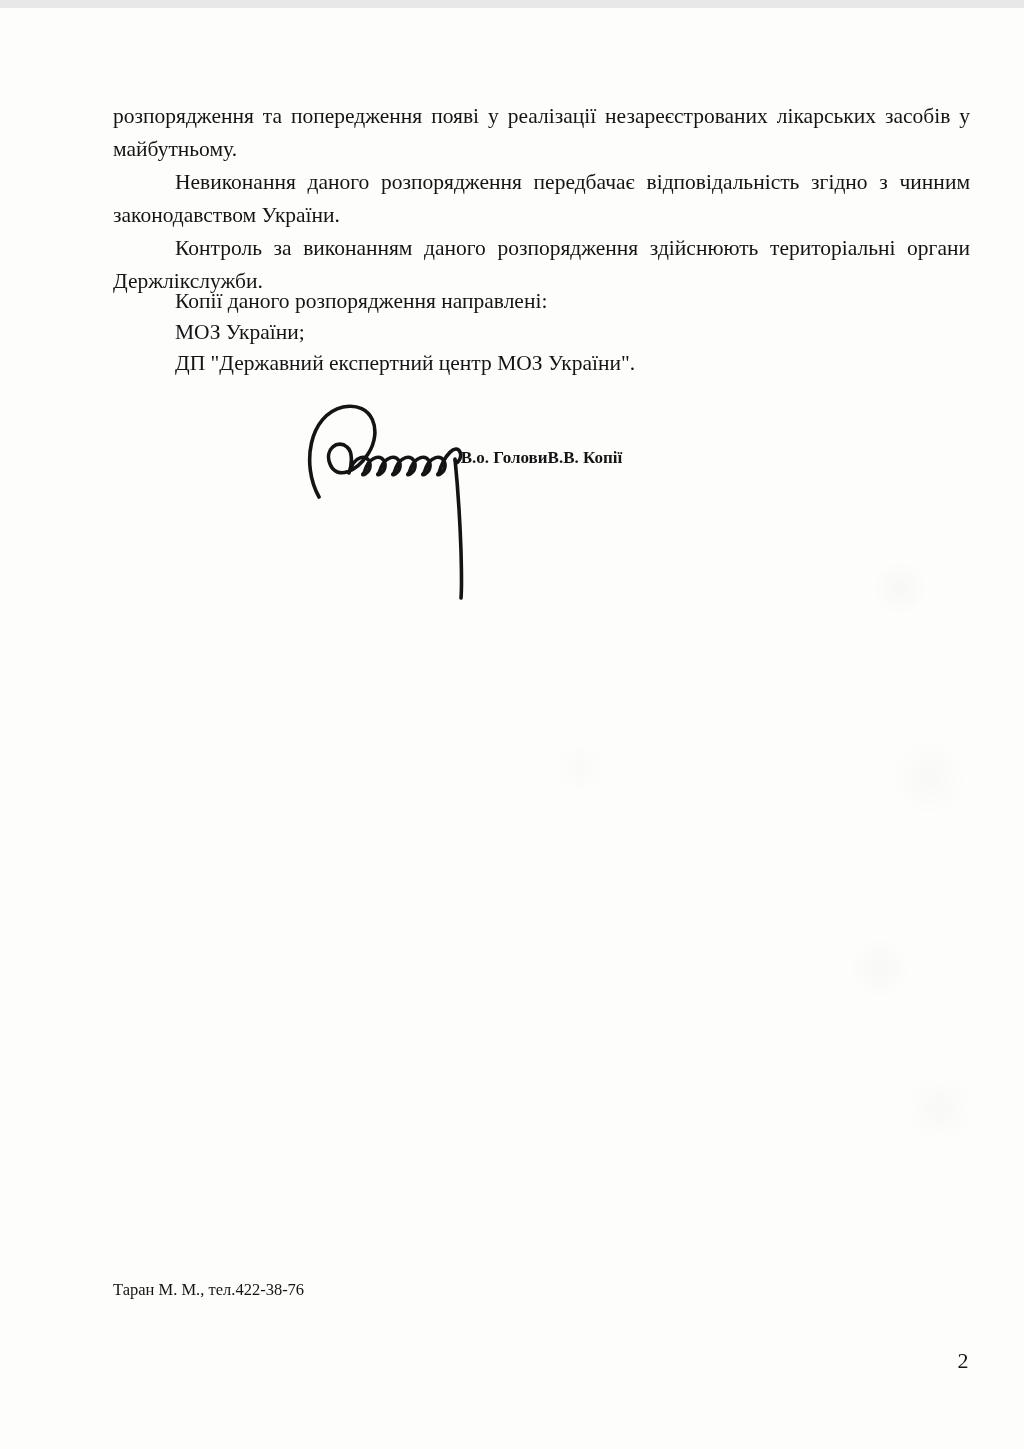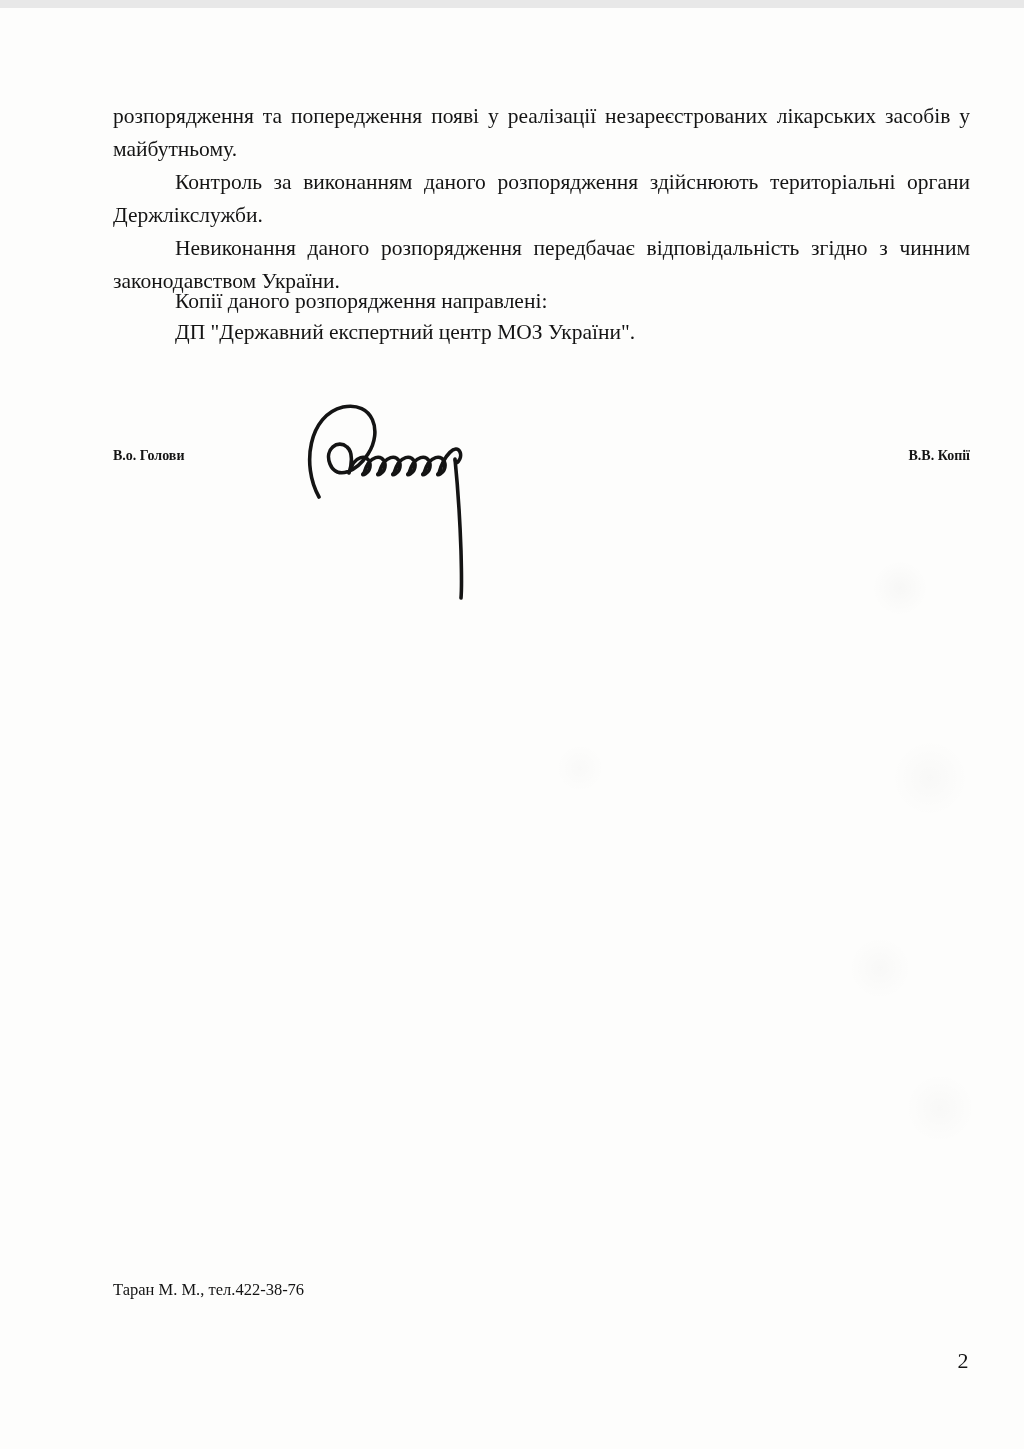--- a/index.html
+++ b/index.html
@@ -49,22 +49,22 @@
   }
   .copies-block div {
     margin: 0;
   }
   .signature-row {
     position: absolute;
     left: 113px;
     top: 440px;
     width: 857px;
     display: flex;
-    justify-content: space-between;
-    font-size: 14px;
+    justify-content: center;
+    font-size: 17px;
     font-weight: bold;
   }
   .signature-svg {
     position: absolute;
     left: 297px;
     top: 393px;
     width: 200px;
     height: 210px;
   }
   .footer-contact {
@@ -82,26 +82,27 @@
     font-size: 22px;
   }
 </style>
 </head>
 <body>
 
 <div class="page">
 
   <div class="body-text">
     <p>розпорядження та попередження появі у реалізації незареєстрованих лікарських засобів у майбутньому.</p>
+    <p class="indented">Невиконання даного розпорядження передбачає відповідальність згідно з чинним законодавством України.</p>
     <p class="indented">Контроль за виконанням даного розпорядження здійснюють територіальні органи Держлікслужби.</p>
-    <p class="indented">Невиконання даного розпорядження передбачає відповідальність згідно з чинним законодавством України.</p>
   </div>
 
   <div class="copies-block">
     <div>Копії даного розпорядження направлені:</div>
+    <div>МОЗ України;</div>
     <div>ДП "Державний експертний центр МОЗ України".</div>
   </div>
 
   <div class="signature-row">
     <span>В.о. Голови</span>
     <span>В.В. Копії</span>
   </div>
 
   <svg class="signature-svg" viewBox="0 0 200 210" xmlns="http://www.w3.org/2000/svg" aria-hidden="true">
     <path d="M 22 96

